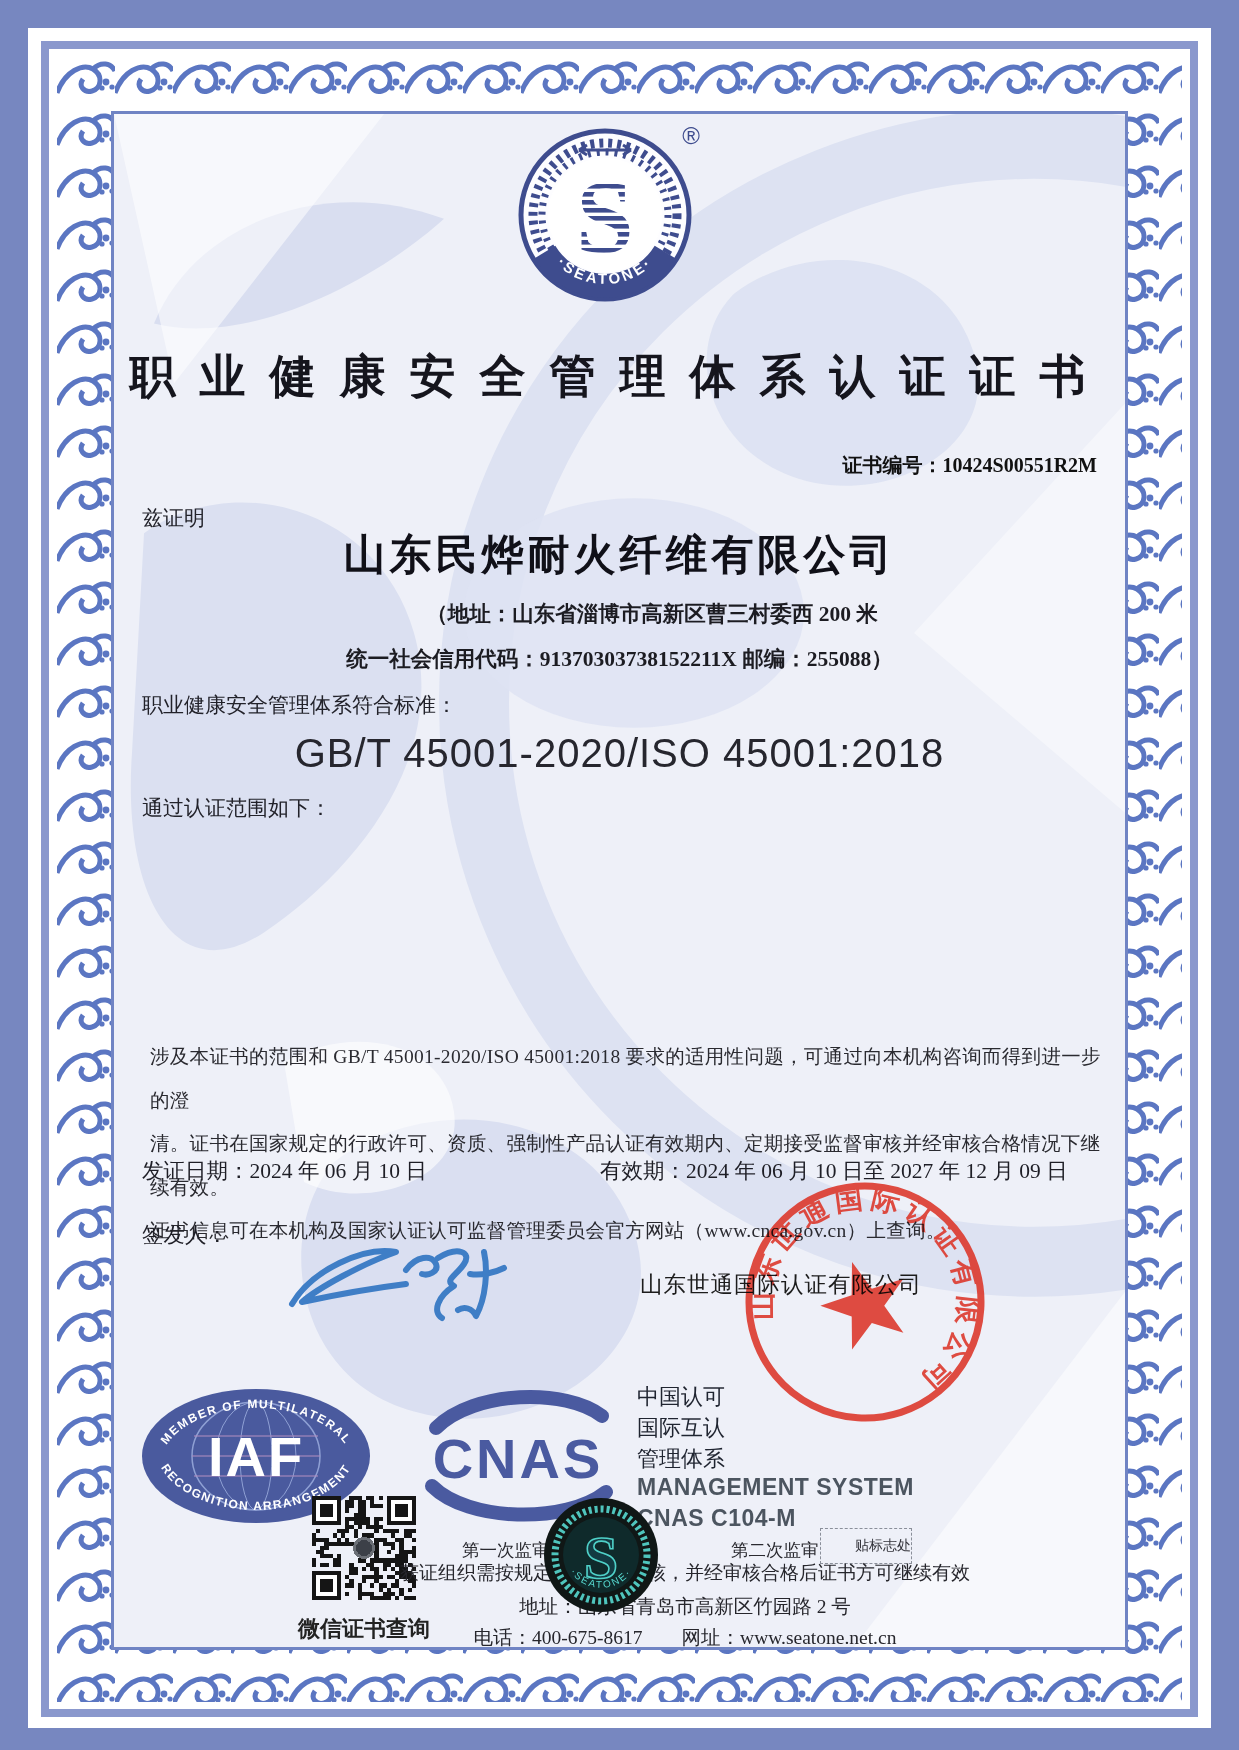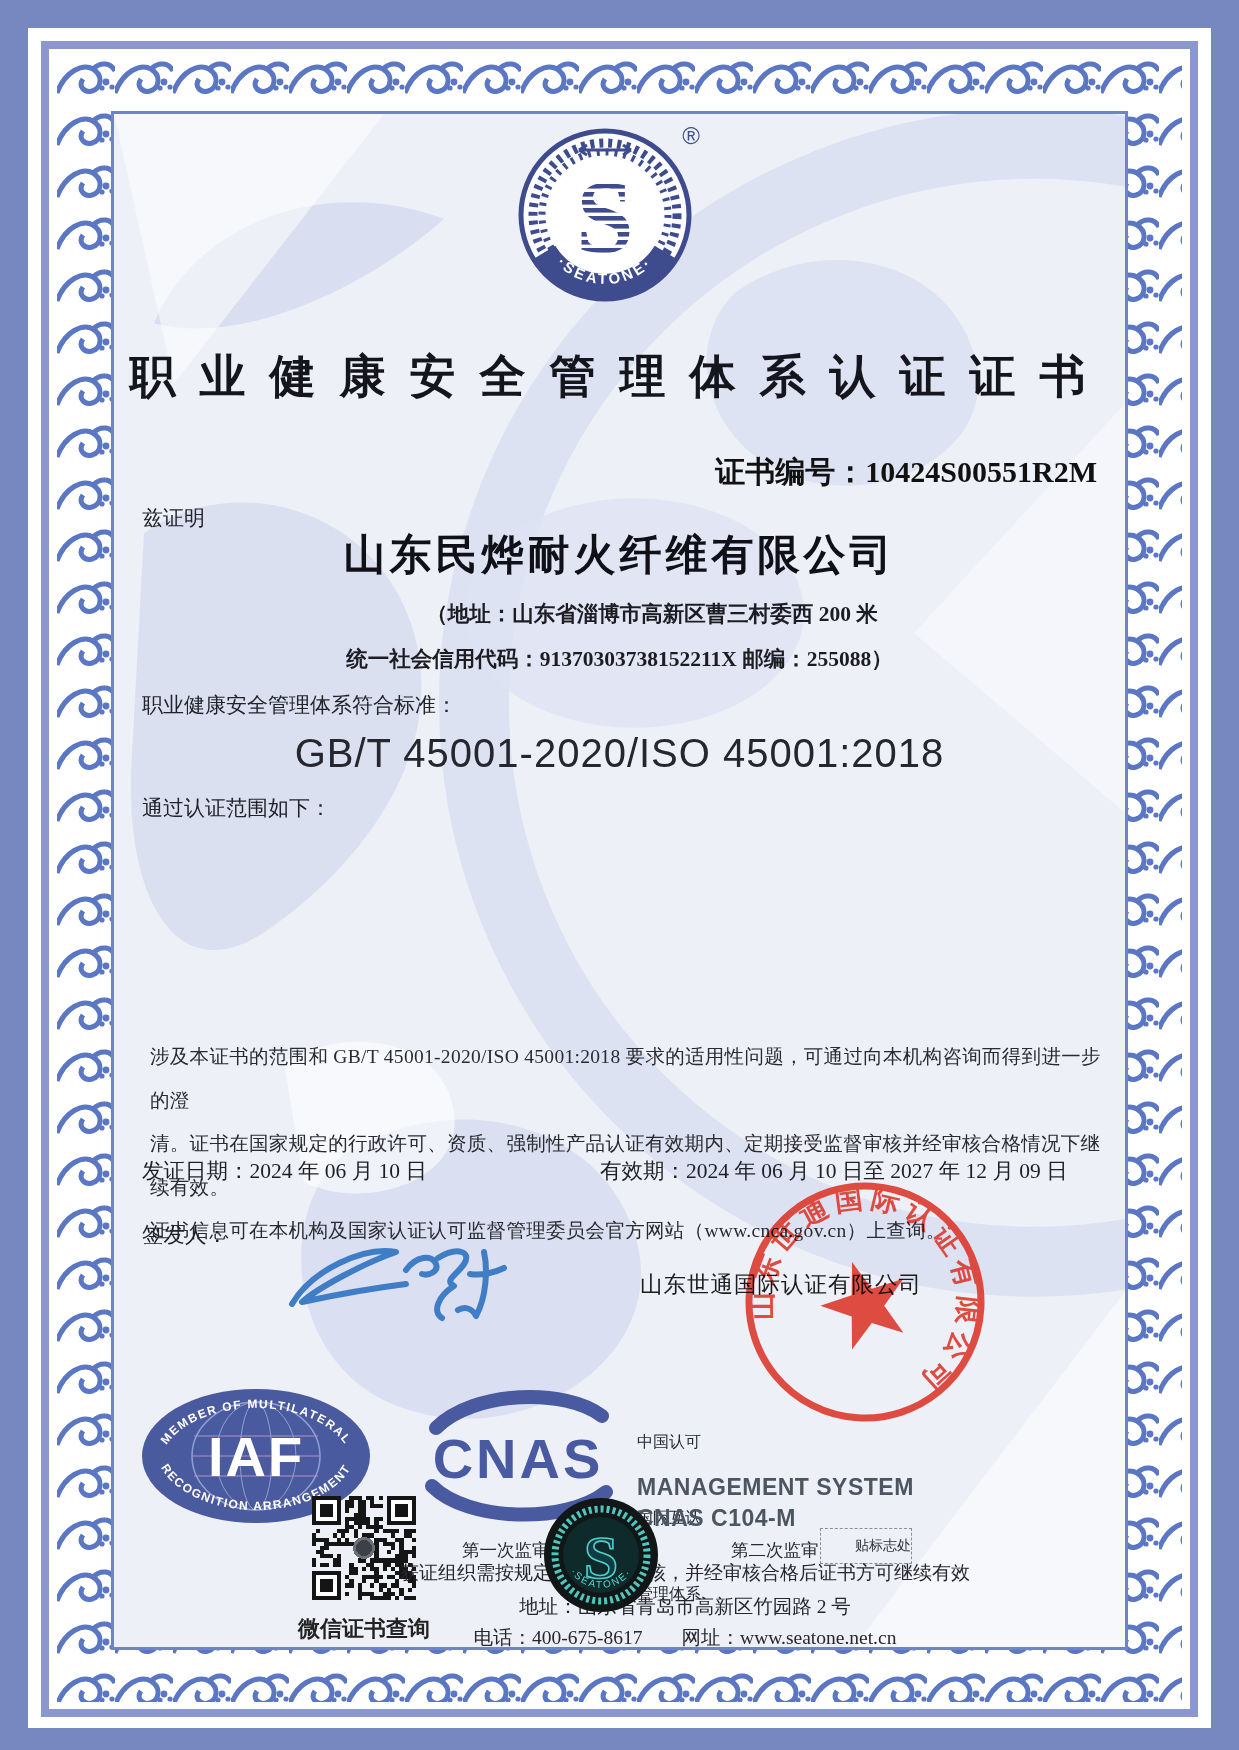--- a/index.html
+++ b/index.html
@@ -9,32 +9,32 @@
   
   .f-white1{position:absolute;inset:28px 28px 22px 28px;background:#ffffff;}
   .f-blue{position:absolute;inset:41px 41px 33px 41px;background:#8a98cd;}
   .f-white2{position:absolute;inset:49px 49px 41px 49px;background:#ffffff;}
   .f-band{position:absolute;inset:57px 57px 48px 57px;background:#ffffff;}
   .f-content{position:absolute;inset:111px 111px 100px 111px;background:#eef0f8;border:3px solid #7084c4;}
   .layer{position:absolute;inset:0;z-index:2;}
   .serif{font-family:"Liberation Serif",serif;}
   .center{text-align:center;}
   .title{font-size:46px;font-weight:700;letter-spacing:24px;color:#15151d;font-family:"Liberation Sans",sans-serif;}
-  .certno{font-size:30px;font-weight:700;color:#111;}
+  .certno{font-size:20px;font-weight:700;color:#111;}
   .company{font-size:42px;font-weight:700;letter-spacing:4px;color:#101018;font-family:"Liberation Sans",sans-serif;}
   .addr{font-size:21.5px;font-weight:700;color:#1c1c22;}
   .label{font-size:21px;color:#22222a;}
   .gbt{font-size:40px;font-weight:500;letter-spacing:1px;color:#26262e;font-family:"Liberation Sans",sans-serif;}
   .scope{font-size:24.5px;font-weight:700;line-height:45.5px;color:#1d1d24;font-family:"Liberation Sans",sans-serif;}
   .note{font-size:19.5px;line-height:43.5px;color:#2a2a30;letter-spacing:0.3px;}
   .dateline{font-size:21.5px;color:#1e1e26;}
   .small{font-size:17.5px;color:#2a2a30;}
   .foot{font-size:19px;color:#26262c;}
   .sticker{border:1.5px dashed #8a8f9a;width:90px;height:34px;line-height:33px;text-align:right;font-size:14px;color:#33333a;}
-  .accr-cn{font-size:16px;line-height:31px;font-weight:500;color:#1f2430;font-family:"Liberation Sans",sans-serif;margin-top:45px;}
+  .accr-cn{font-size:22px;line-height:31px;font-weight:500;color:#1f2430;font-family:"Liberation Sans",sans-serif;}
   .accr-en{font-size:23px;font-weight:700;color:#4c5560;letter-spacing:0.5px;font-family:"Liberation Sans",sans-serif;}
   .stampwrap{opacity:.9;mix-blend-mode:multiply;}
   .qrcap{font-size:22px;font-weight:700;color:#222;}
 </style>
 </head>
 <body>
 
 <div class="page">
 
   <div class="f-white1"></div>

